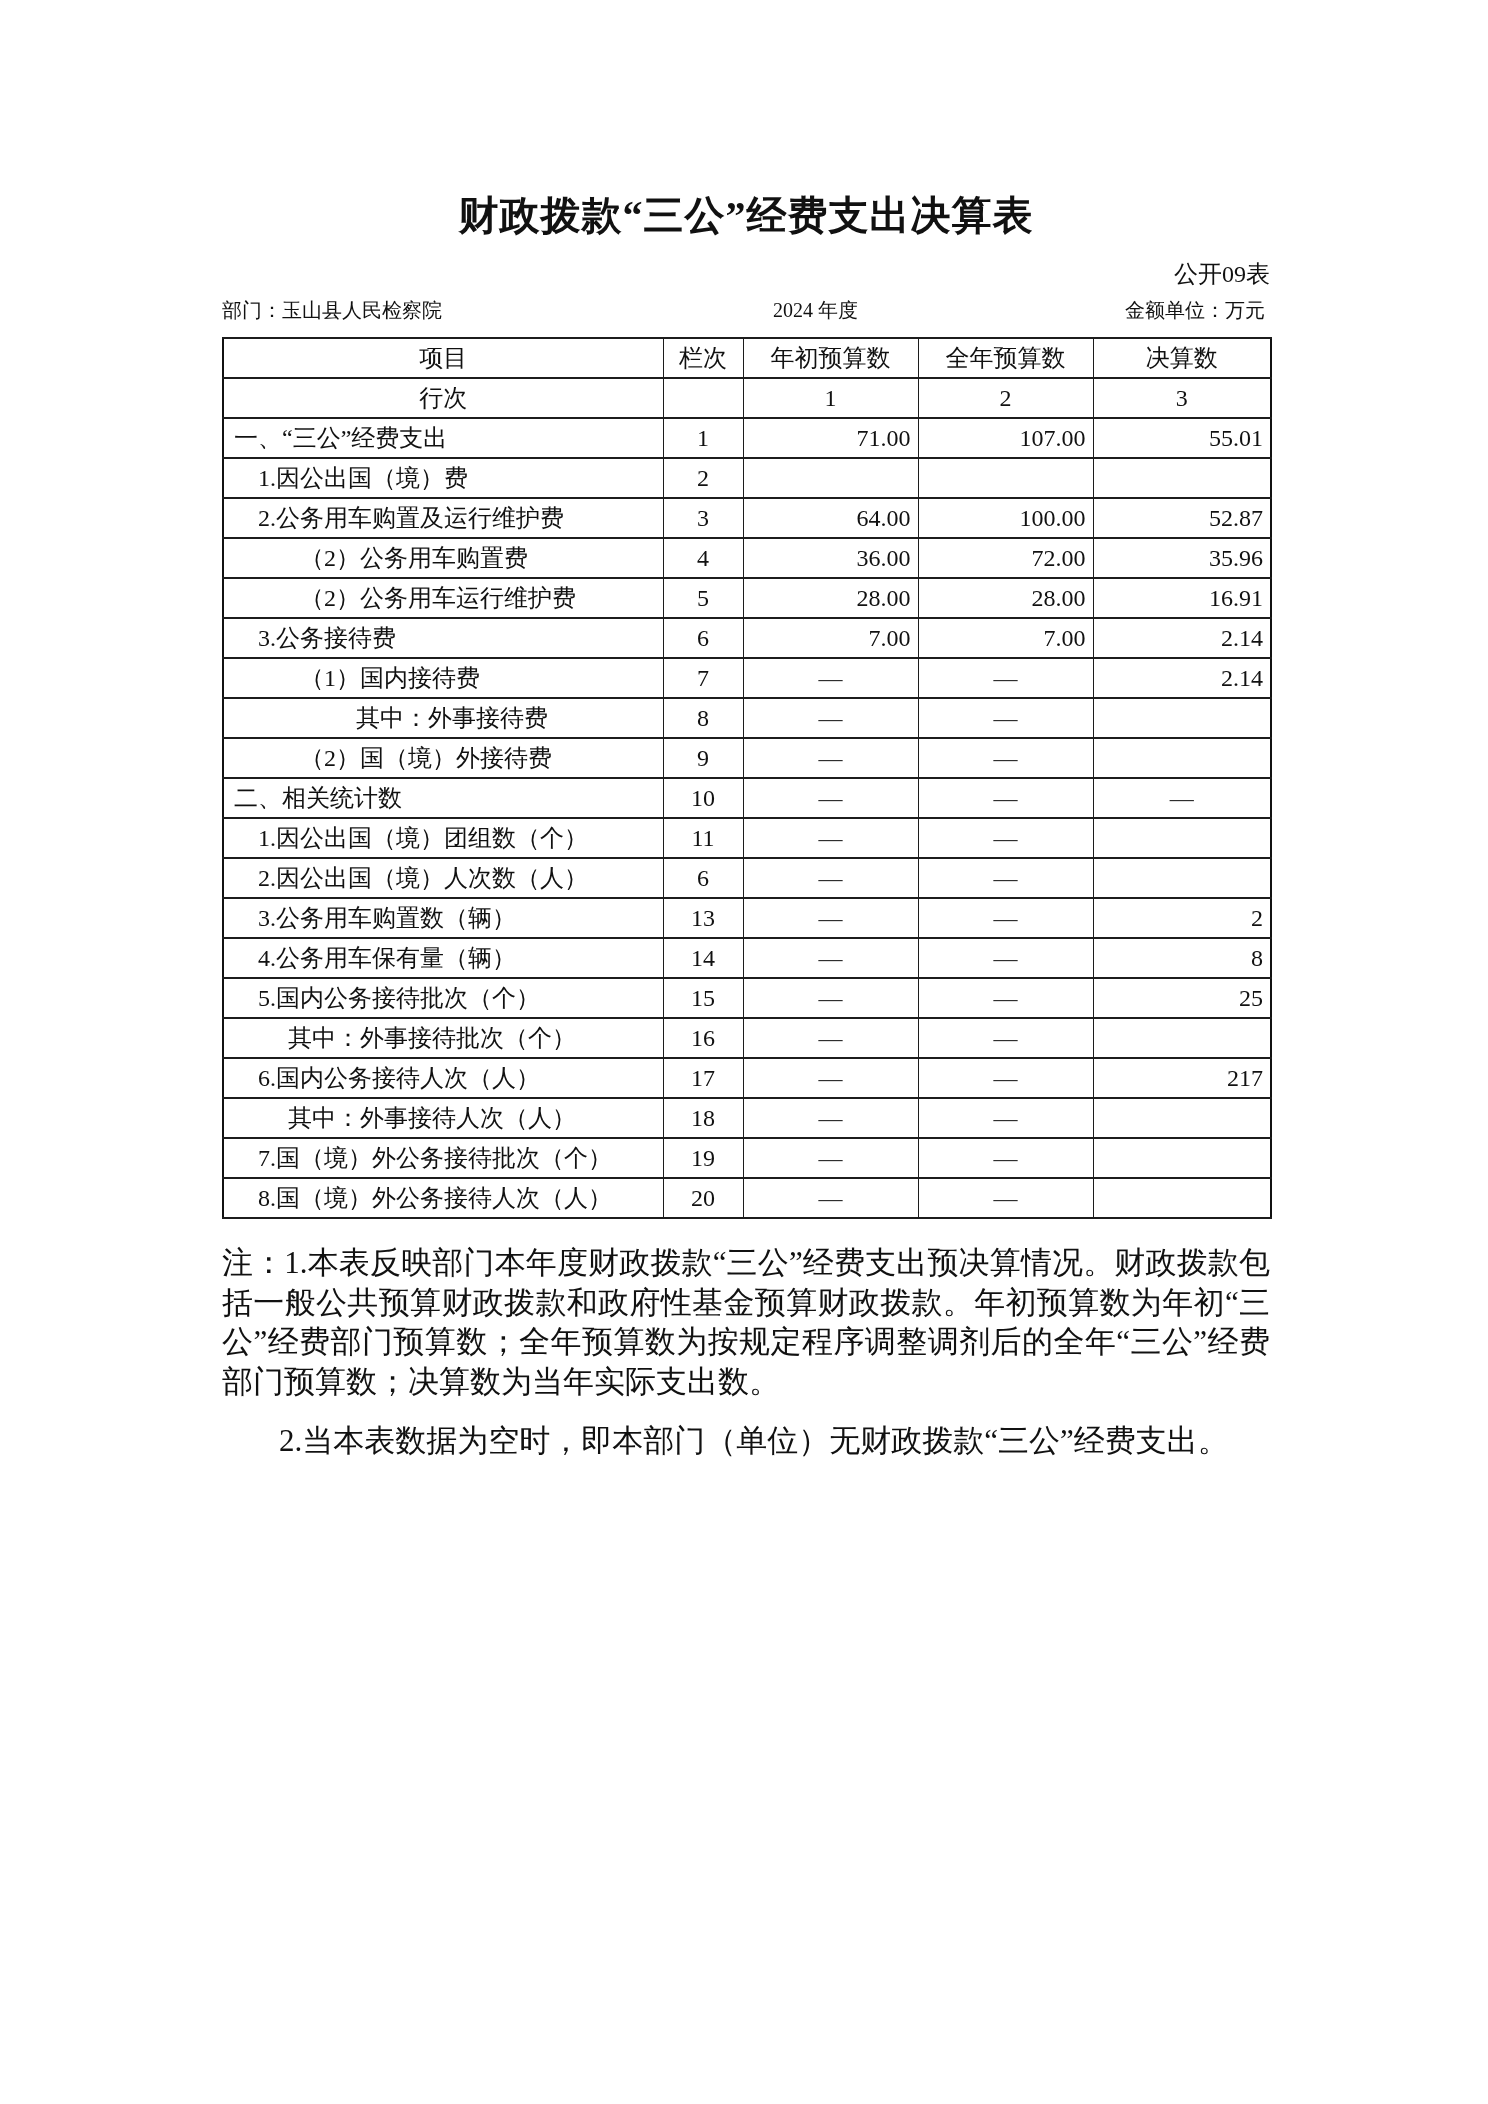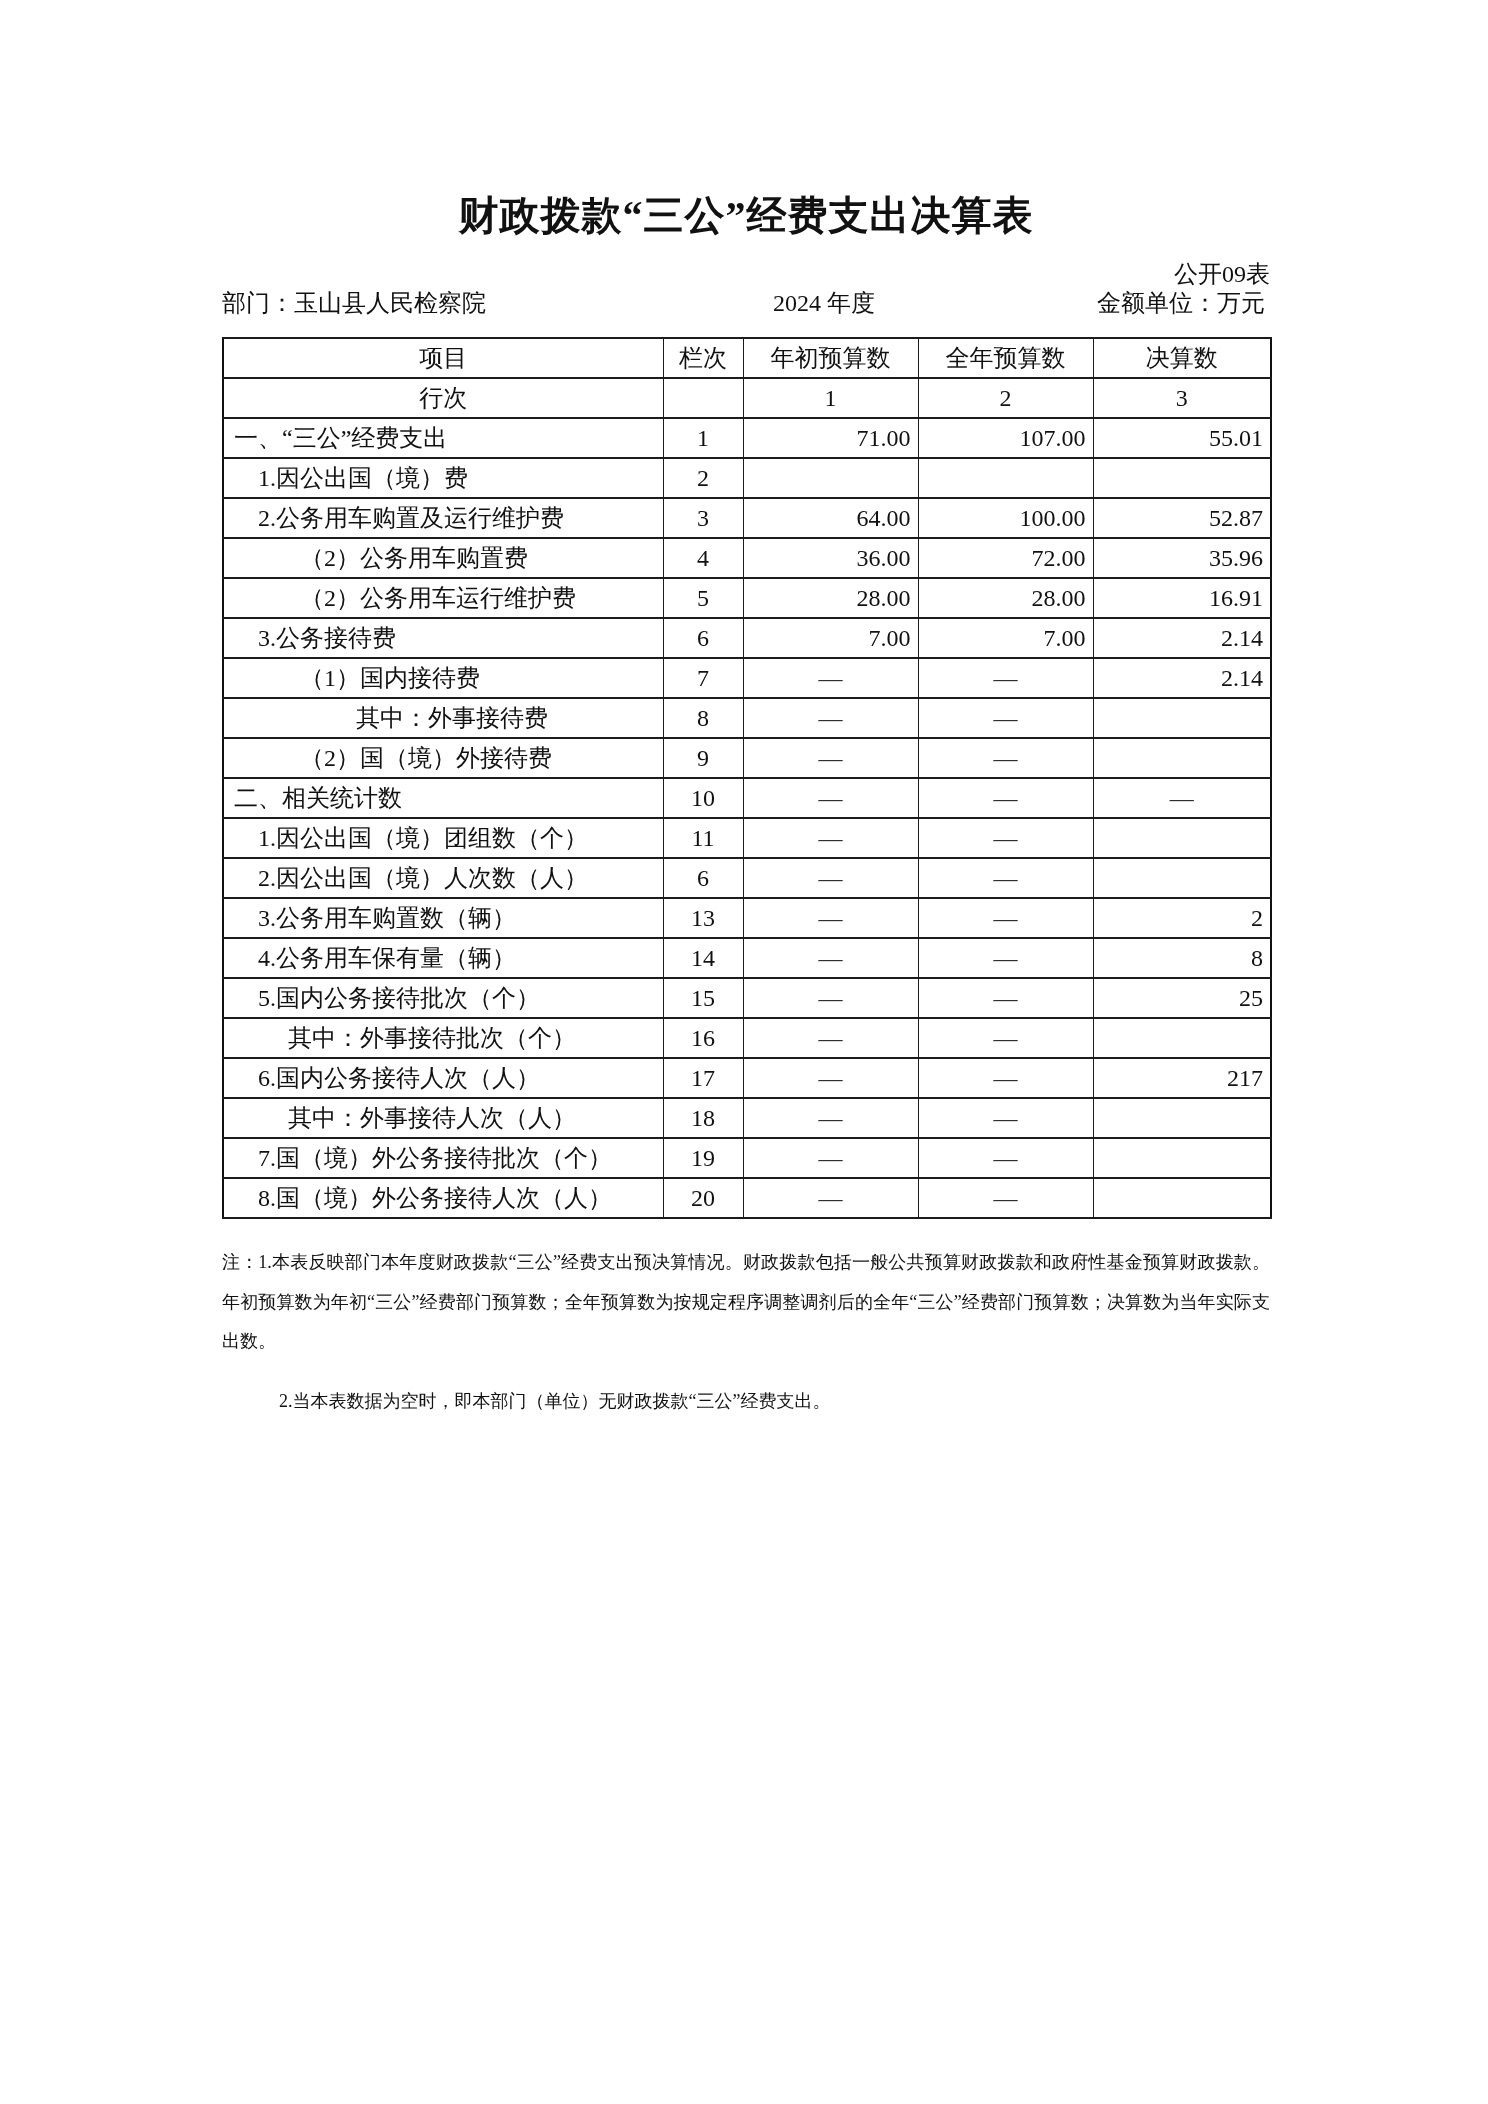--- a/index.html
+++ b/index.html
@@ -27,25 +27,25 @@
   .form-code{
     position:absolute;
     top:258px;
     left:222px;
     width:1048px;
     text-align:right;
     font-size:24px;
   }
   .info-row{
     position:absolute;
-    top:287px;
+    top:297px;
     left:222px;
     width:1048px;
     height:32px;
-    font-size:24px;
+    font-size:20px;
   }
   .info-dept{position:absolute;left:0;top:0;}
   .info-year{position:absolute;left:551px;top:0;}
   .info-unit{position:absolute;right:5px;top:0;}
 
   table.doc-table{
     position:absolute;
     left:222px;
     top:337px;
     width:1048px;
@@ -73,21 +73,21 @@
   .ind-1{padding-left:34px !important;}
   .ind-2{padding-left:76px !important;}
   .ind-2s{padding-left:64px !important;}
   .ind-3{padding-left:132px !important;}
 
   .notes{
     position:absolute;
     left:222px;
     top:1243px;
     width:1048px;
-    font-size:18px;
+    font-size:31px;
     line-height:39.5px;
     text-align:justify;
   }
   .note-2{text-indent:57px;margin-top:20px;}
 </style>
 </head>
 <body>
 
 <div class="page">
 

